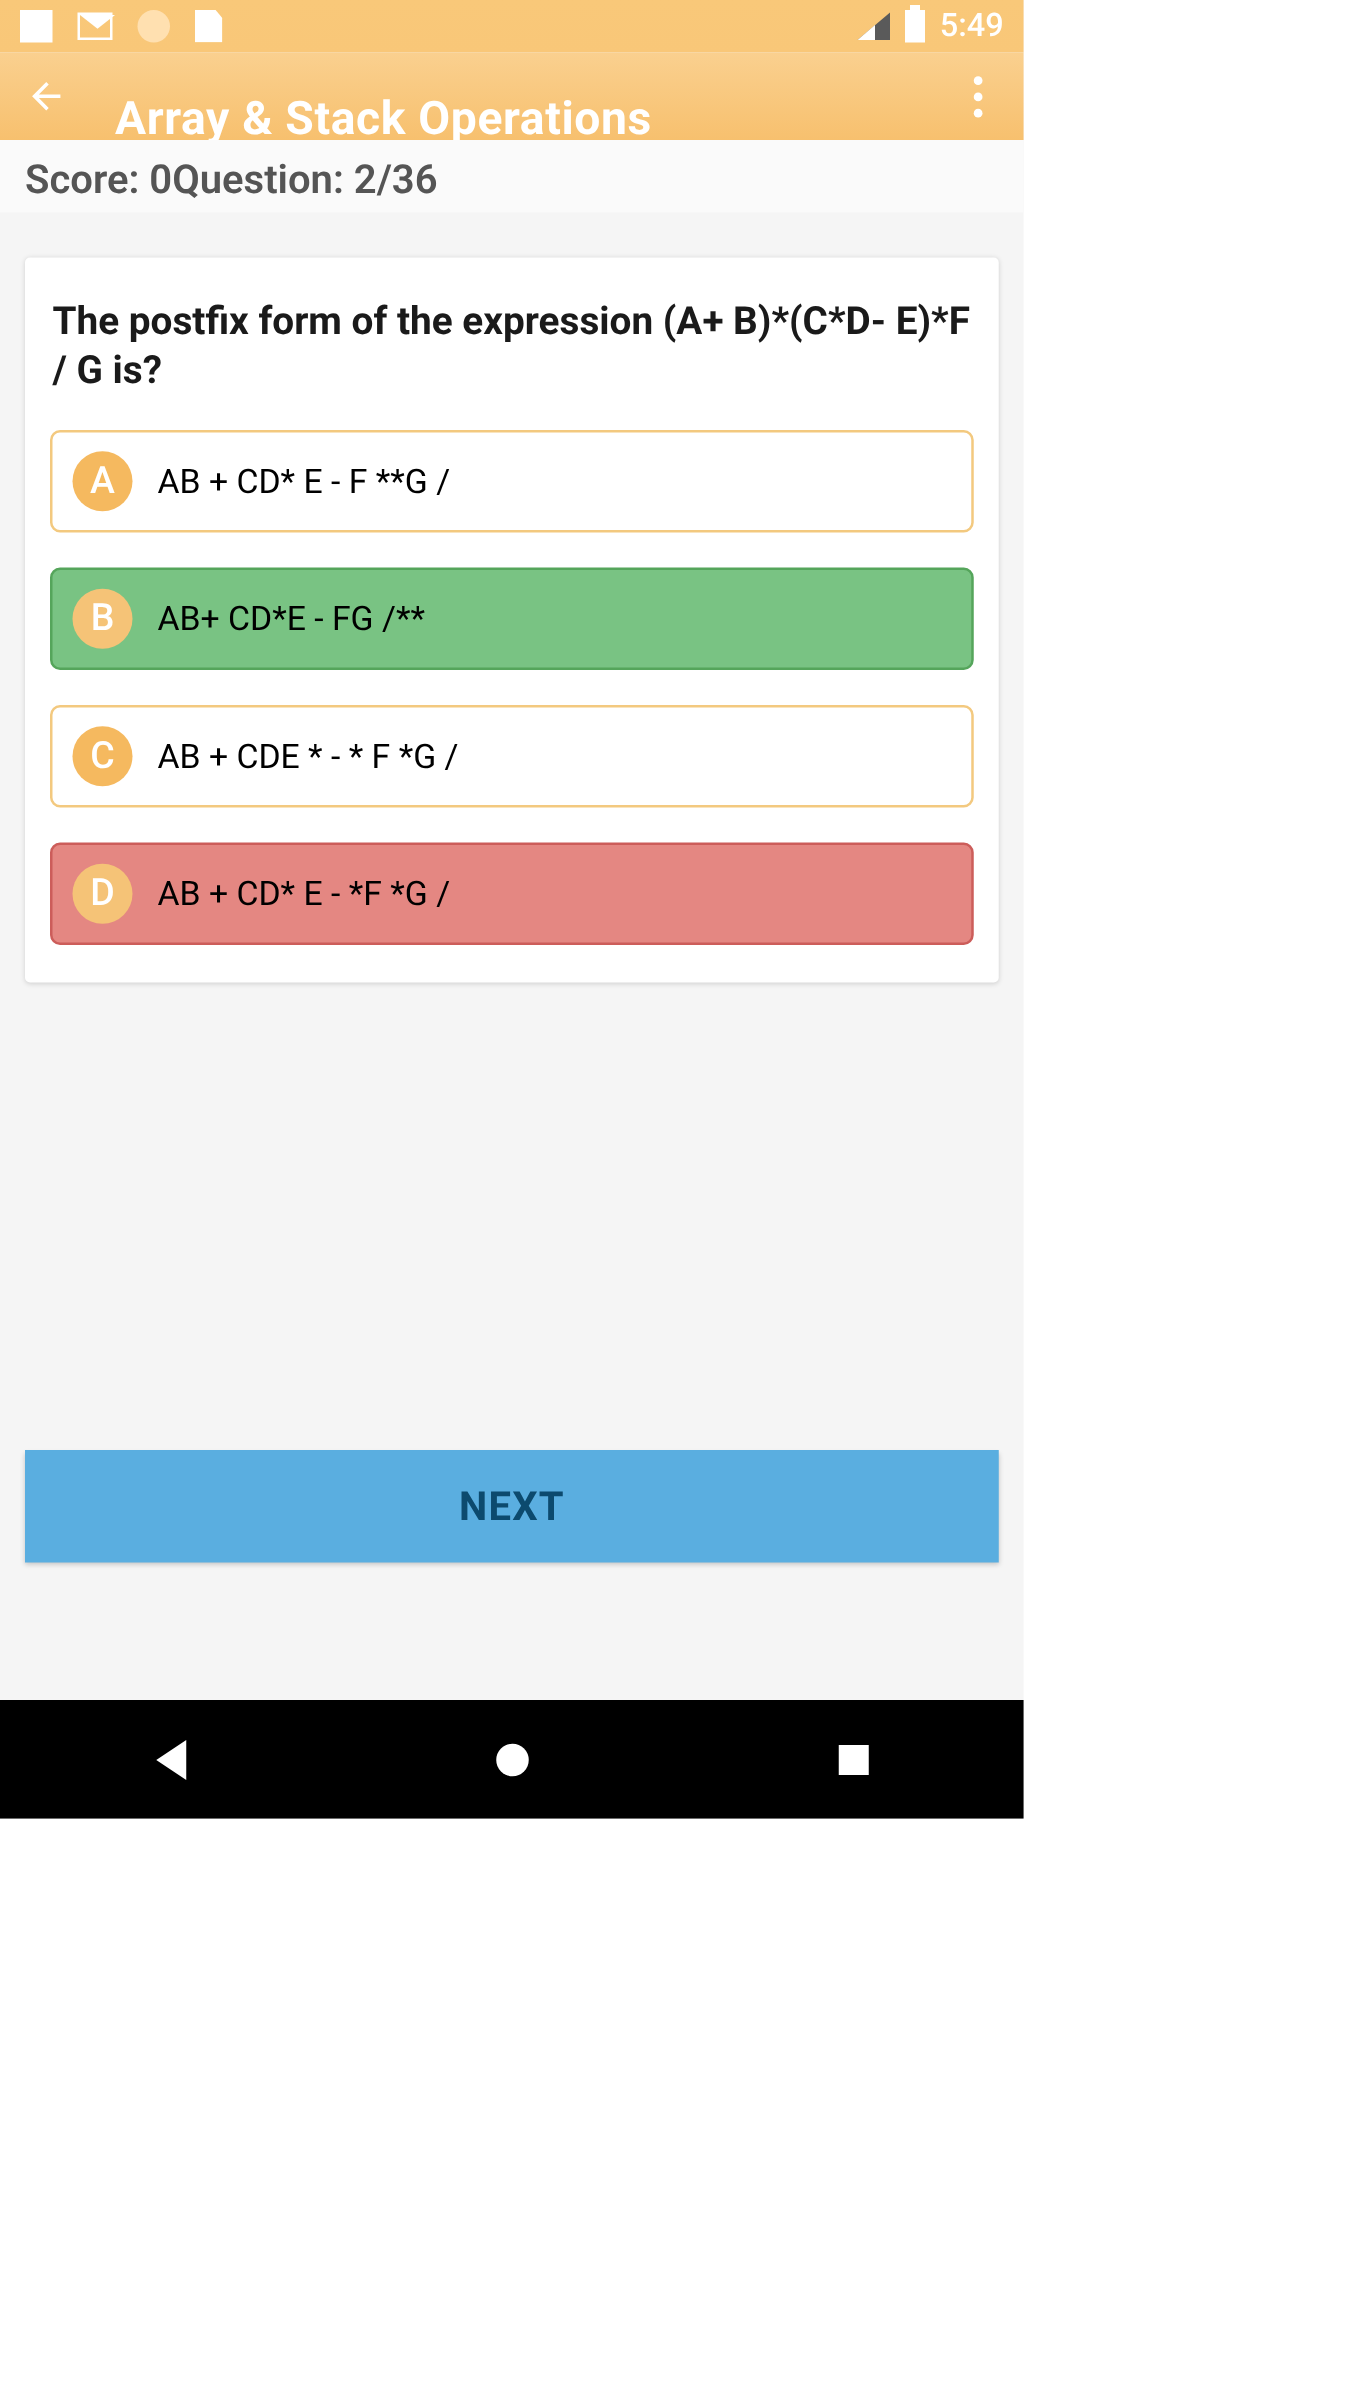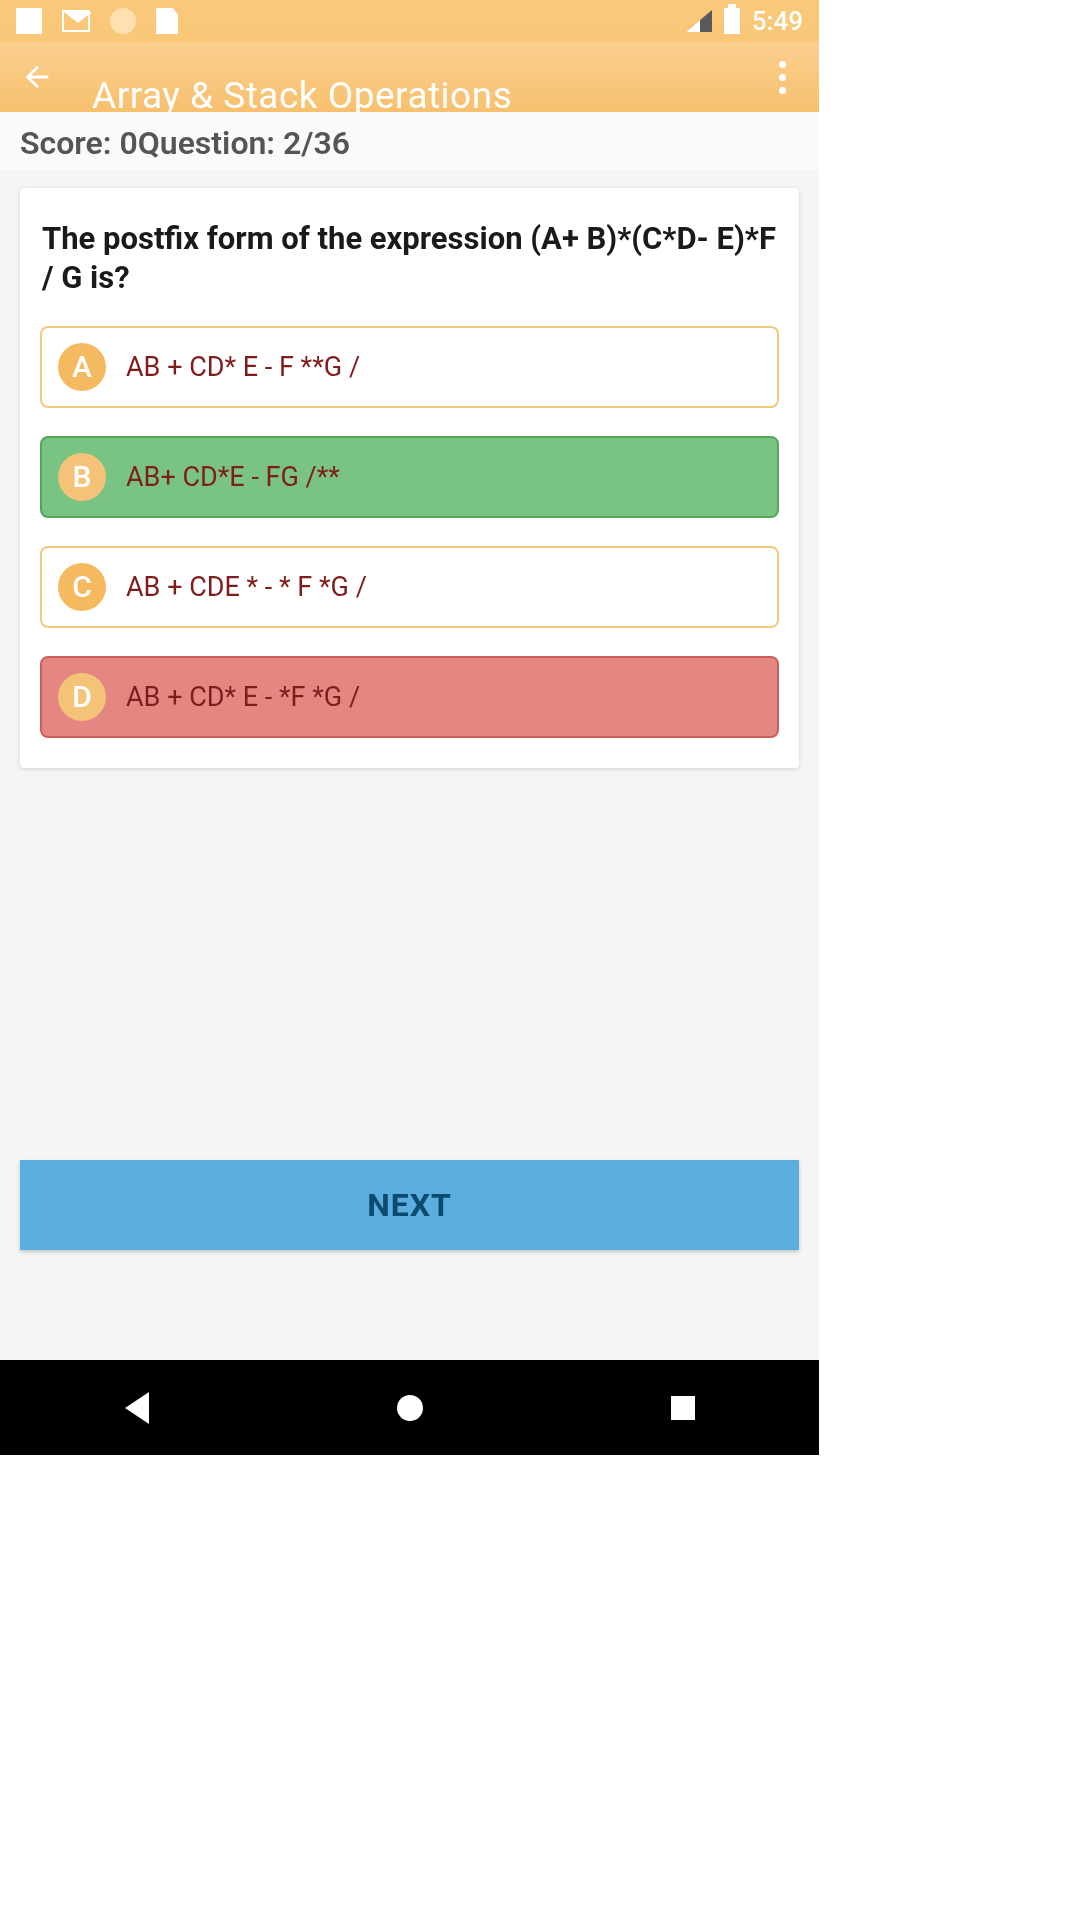--- a/index.html
+++ b/index.html
@@ -18,36 +18,36 @@
   .sb-sig { width:0;height:0;border-bottom:22px solid #5a5a5a;border-left:26px solid transparent; position:relative;}
   .sb-sig::after{content:"✕";position:absolute;right:-4px;top:-28px;font-size:16px;color:#fff;}
   .sb-sigfill{position:absolute;left:-26px;bottom:-22px;width:0;height:0;border-bottom:12px solid #fff;border-left:14px solid transparent;}
   .sb-batt { width:16px; height:26px; background:#fff; position:relative; }
   .sb-batt::before{content:"";position:absolute;top:-4px;left:4px;width:8px;height:4px;background:#fff;}
 
   
   .app-bar { height:70px; background:linear-gradient(#fad08f,#f7c06e); display:flex; align-items:center; padding:0 18px; color:#fff; }
   .back-arrow { width:38px; height:38px; display:flex; align-items:center; justify-content:center; cursor:pointer; }
   .back-arrow svg { width:34px; height:34px; fill:#fff; }
-  .app-title { font-size:37px; font-weight:400; margin-left:36px; letter-spacing:0.5px;margin-top:36px; }
+  .app-title { font-size:37px; font-weight:700; margin-left:36px; letter-spacing:0.5px;margin-top:36px; }
   .overflow { margin-left:auto; width:38px; display:flex; flex-direction:column; gap:6px; align-items:center; cursor:pointer; }
   .overflow span { width:7px; height:7px; background:#fff; border-radius:50%; }
 
   
   .sub-header { display:flex; justify-content:flex-start; padding:12px 20px 8px; background:#fafafa; color:#555; font-size:32px; font-weight:600; }
 
   
   .content { flex:1; display:flex; flex-direction:column; padding:0 20px 30px; overflow:hidden; }
-  .card { background:#fff; border-radius:4px; padding:32px 20px 30px; box-shadow:0 1px 4px rgba(0,0,0,.15); margin-top:18px; }
+  .card { background:#fff; border-radius:4px; padding:32px 20px 30px; box-shadow:0 1px 4px rgba(0,0,0,.15); margin-top:36px; }
   .question { font-size:31px; font-weight:700; color:#1a1a1a; line-height:1.25; padding:0 2px 28px; }
 
   .options { display:flex; flex-direction:column; gap:28px; }
   .option { display:flex; align-items:center; gap:20px; border:2px solid #f3c97f; border-radius:8px; padding:14px 16px; min-height:82px; cursor:pointer; background:#fff; }
   .option .circle { width:48px; height:48px; border-radius:50%; background:#f5b95f; color:#fff; font-size:30px; font-weight:500; display:flex; align-items:center; justify-content:center; flex-shrink:0; }
-  .option .text { font-size:27px; color:#7f1d1d; }
+  .option .text { font-size:27px; color:#000000; }
   .option.correct { background:#79c383; border-color:#55a55b; }
   .option.correct .circle { background:#f5c377; }
   .option.wrong { background:#e48782; border-color:#cc5d5a; }
   .option.wrong .circle { background:#f5c377; }
 
   
   .next-wrap { margin-top:auto; padding:0 0 80px; }
   .next-btn { width:100%; background:#5aaee0; color:#0c4a6e; border:none; font-size:32px; font-weight:700; letter-spacing:1px; padding:26px 0; text-align:center; cursor:pointer; box-shadow:0 2px 4px rgba(0,0,0,.2); }
 
   

